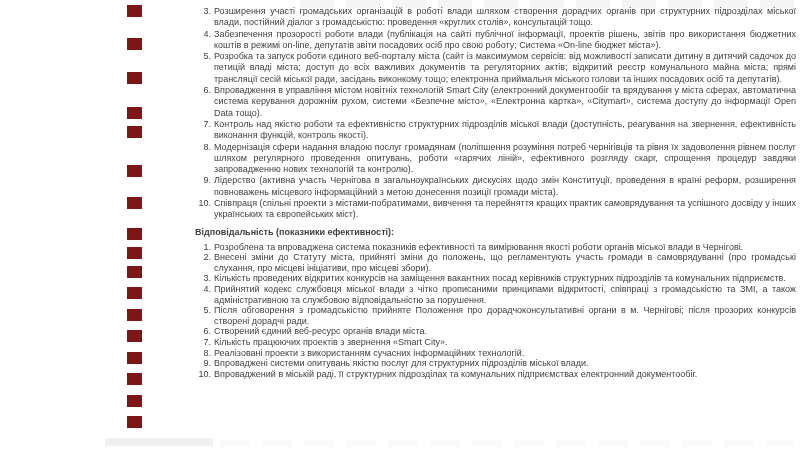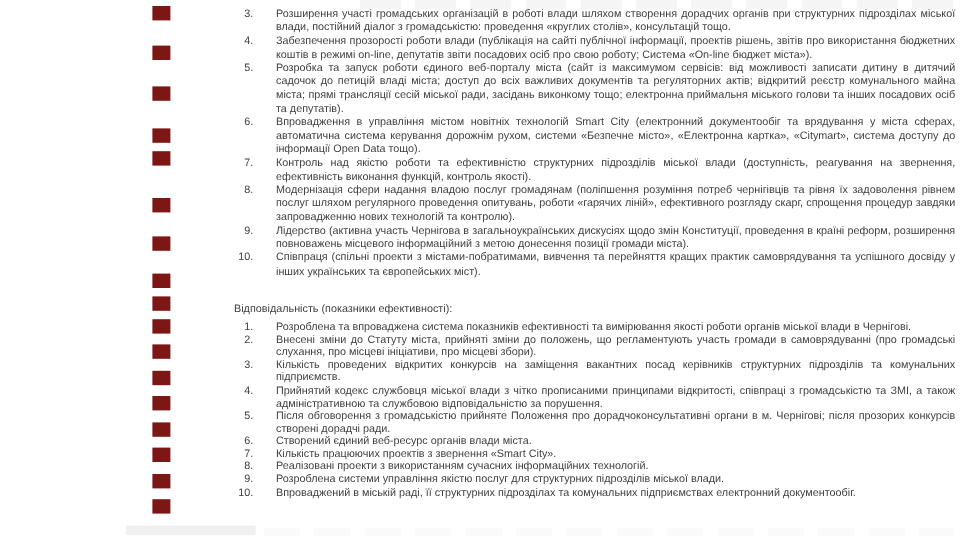--- a/index.html
+++ b/index.html
@@ -27,24 +27,24 @@
   }
   .doc {
     position:absolute; left:195px; top:6px; width:601px;
   }
   .item { display:flex; font-size:9px; }
   .goals .item { line-height:11.3px; }
   .kpi .item   { line-height:10.6px; }
   .num {
     flex:0 0 16px; text-align:right; padding-right:3px; white-space:nowrap;
   }
-  .txt { flex:1; text-align:justify;margin-left:16px; }
+  .txt { flex:1; text-align:justify; }
   .heading {
-    font-weight:normal; font-size:9px; line-height:11px;
-    margin:20px 0 4px 0;
+    font-weight:bold; font-size:9px; line-height:11px;
+    margin:6px 0 4px 0;
   }
   .mark { position:absolute; }
 </style>
 </head>
 <body>
 
 <div class="page" style="background: rgb(255, 255, 255); color: rgb(63, 63, 63);">
 
   <div class="top-artifact"></div>
   <div class="bottom-artifact"></div>
@@ -137,21 +137,21 @@
       <div class="item">
         <span class="num">7.</span>
         <div class="txt">Кількість працюючих проектів з звернення «Smart City».</div>
       </div>
       <div class="item">
         <span class="num">8.</span>
         <div class="txt">Реалізовані проекти з використанням сучасних інформаційних технологій.</div>
       </div>
       <div class="item">
         <span class="num">9.</span>
-        <div class="txt">Розроблена системи управління якістю послуг для структурних підрозділів міської влади.</div>
+        <div class="txt">Впроваджені системи опитувань якістю послуг для структурних підрозділів міської влади.</div>
       </div>
       <div class="item">
         <span class="num">10.</span>
         <div class="txt">Впроваджений в міській раді, її структурних підрозділах та комунальних підприємствах електронний документообіг.</div>
       </div>
     </div>
 
   </div>
 </div>
 

